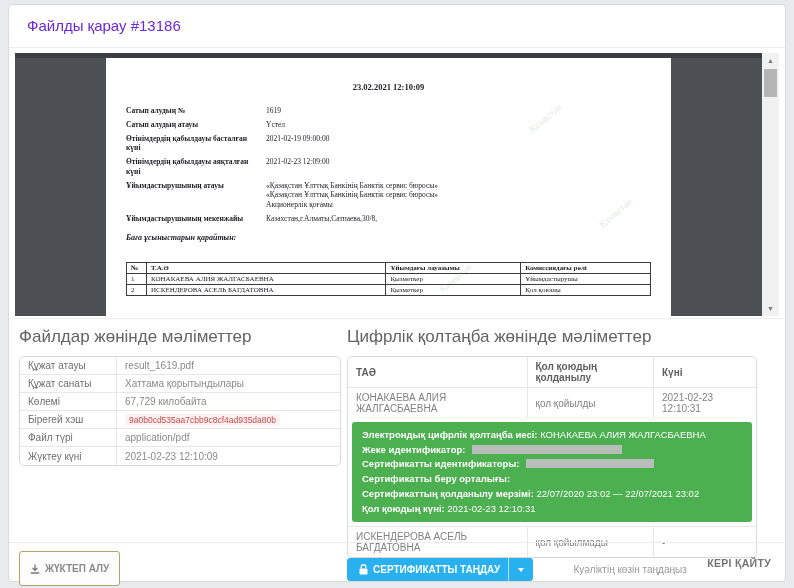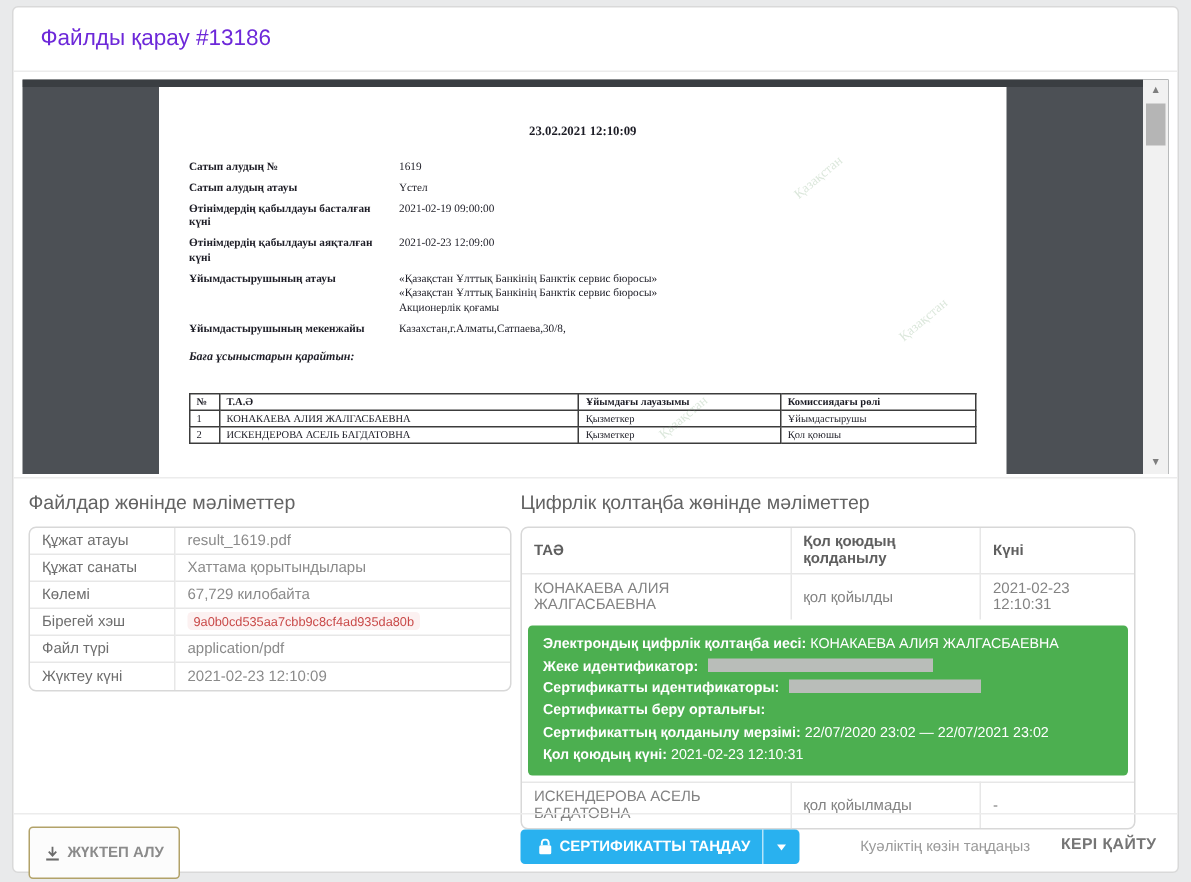--- a/index.html
+++ b/index.html
@@ -44,21 +44,21 @@
   .pdf-field .lbl { width:140px; font-weight:bold; padding-right:10px; }
   .pdf-field .val { width:175px; }
   .pdf-subheading { margin:9px 0 20px 20px; font-weight:bold; font-size:8px;font-style:italic; }
   .pdf-table { margin-left:20px; width:525px; border-collapse:collapse; font-size:7px; }
   .pdf-table th, .pdf-table td { border:1px solid #3c3c3c; padding:1px 4px; text-align:left; }
   .pdf-table th { font-weight:bold; }
   .wm { position:absolute; color:rgba(110,160,110,0.25); transform:rotate(-40deg);
         font-size:9px; white-space:nowrap; pointer-events:none; }
 
   
-  .section-heading { font-size:13px; color:#636363; margin-bottom:9px; }
+  .section-heading { font-size:17px; color:#636363; margin-bottom:9px; }
   .info-section { position:absolute; top:322px; left:10px; width:322px; }
   .sig-section  { position:absolute; top:322px; left:338px; width:410px; }
 
   .file-table { width:100%; border:1px solid #d8d8d8; border-radius:5px;
                 border-collapse:separate; border-spacing:0; font-size:10px; }
   .file-table td { padding:3px 8px; border-bottom:1px solid #e7e7e7; color:#8a8a8a; height:18px; }
   .file-table tr:last-child td { border-bottom:none; }
   .file-table td.lbl { width:97px; border-right:1px solid #e7e7e7; color:#6e6e6e; }
   .hash { background:#fcf1f1; color:#c94a49; font-size:8.5px; padding:1px 4px; border-radius:3px; }
 

